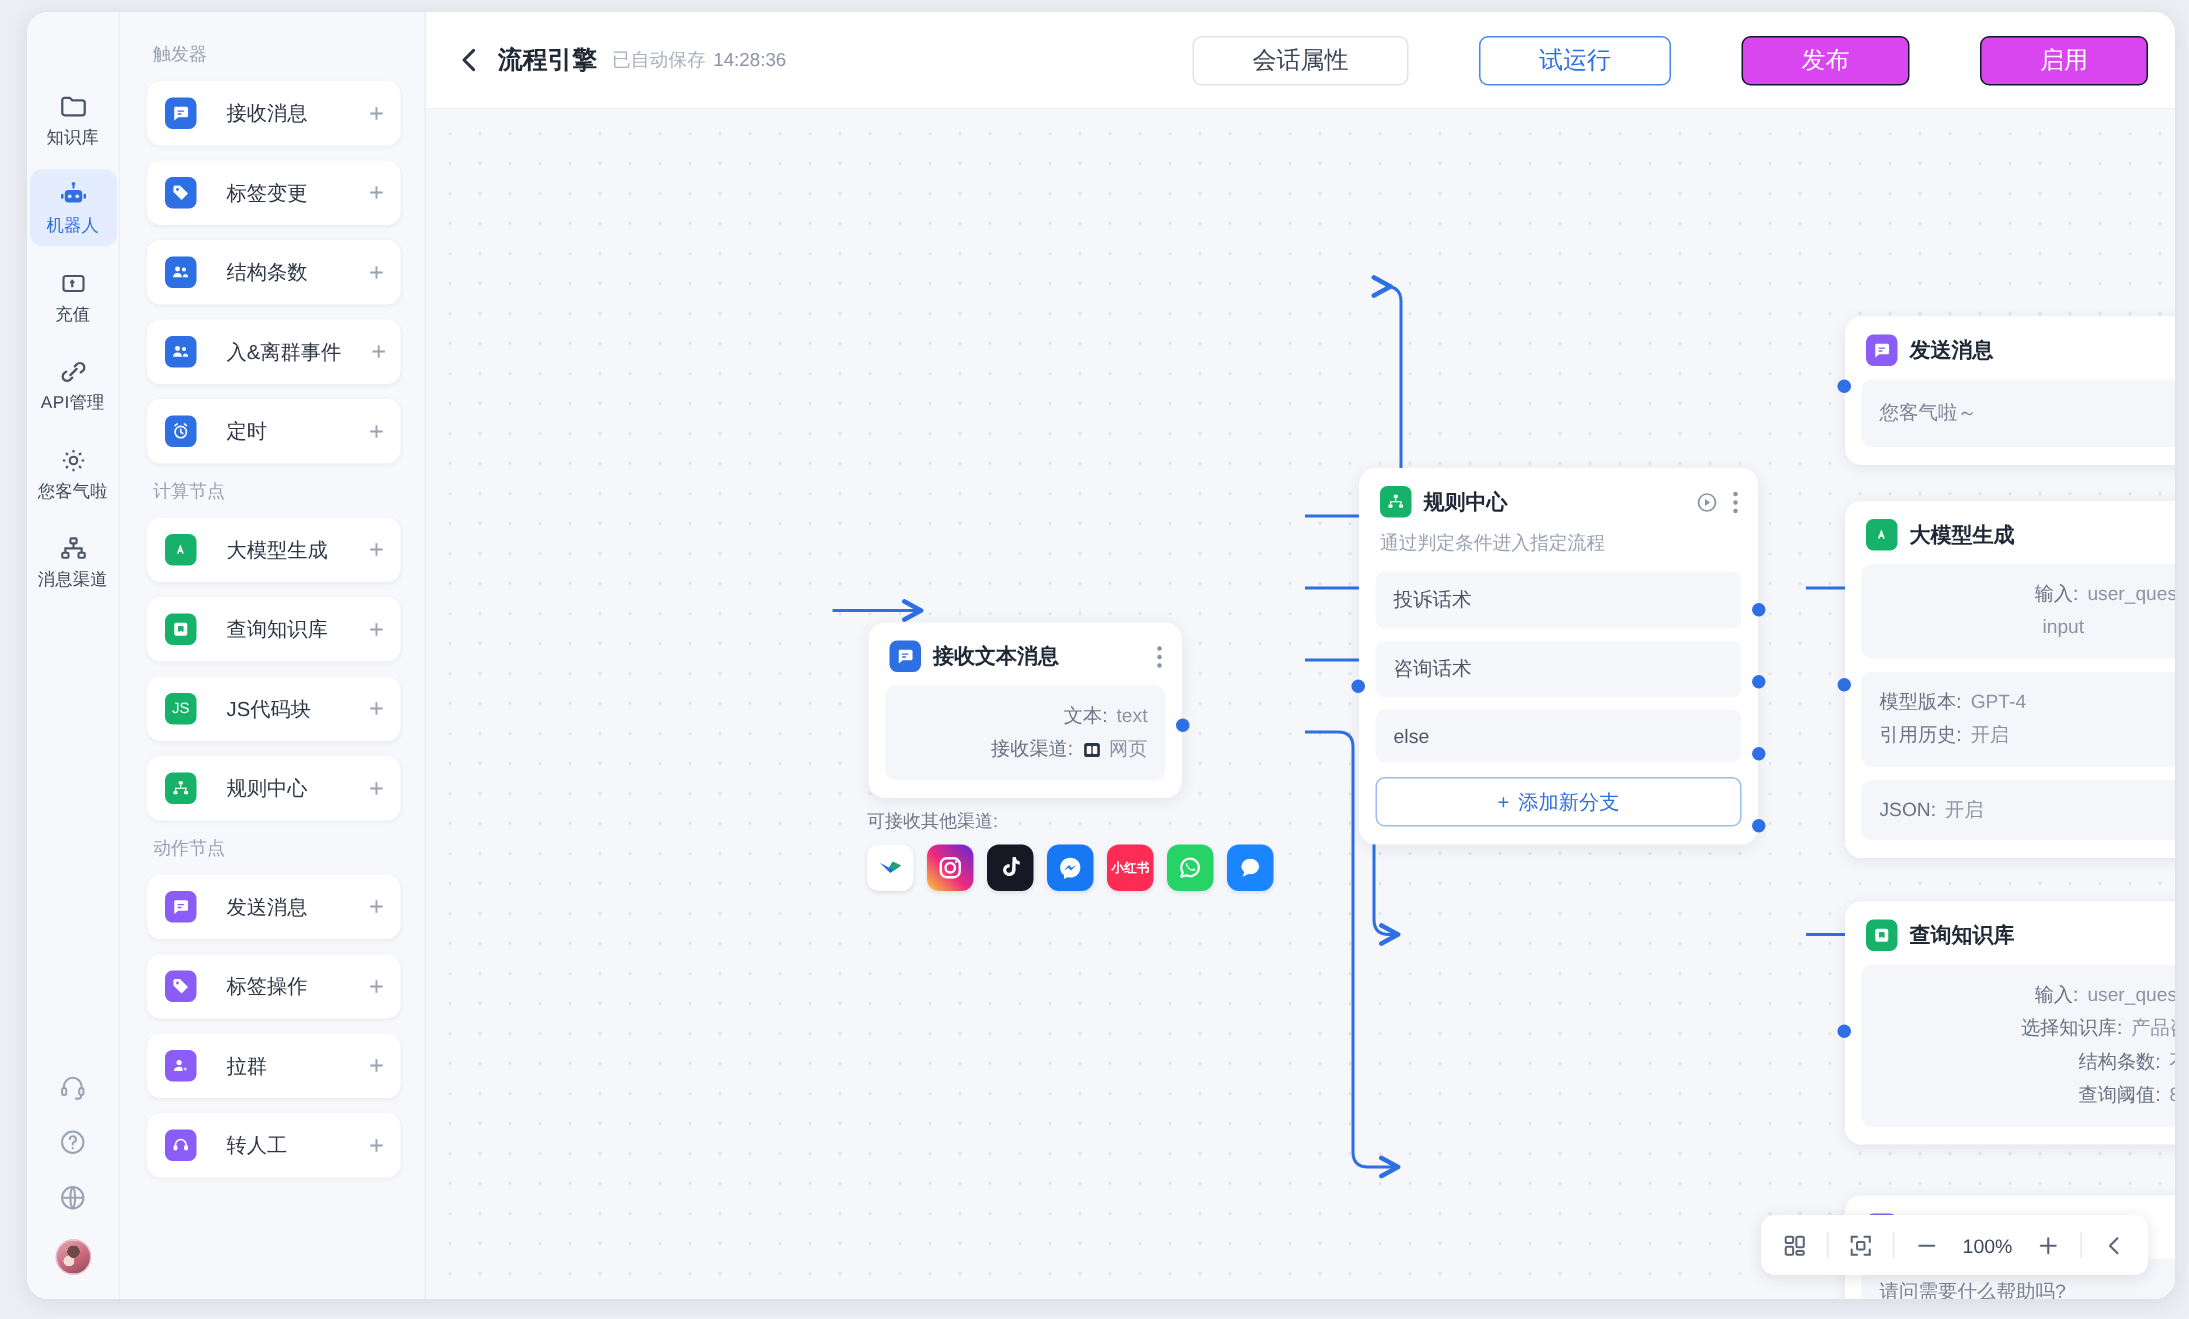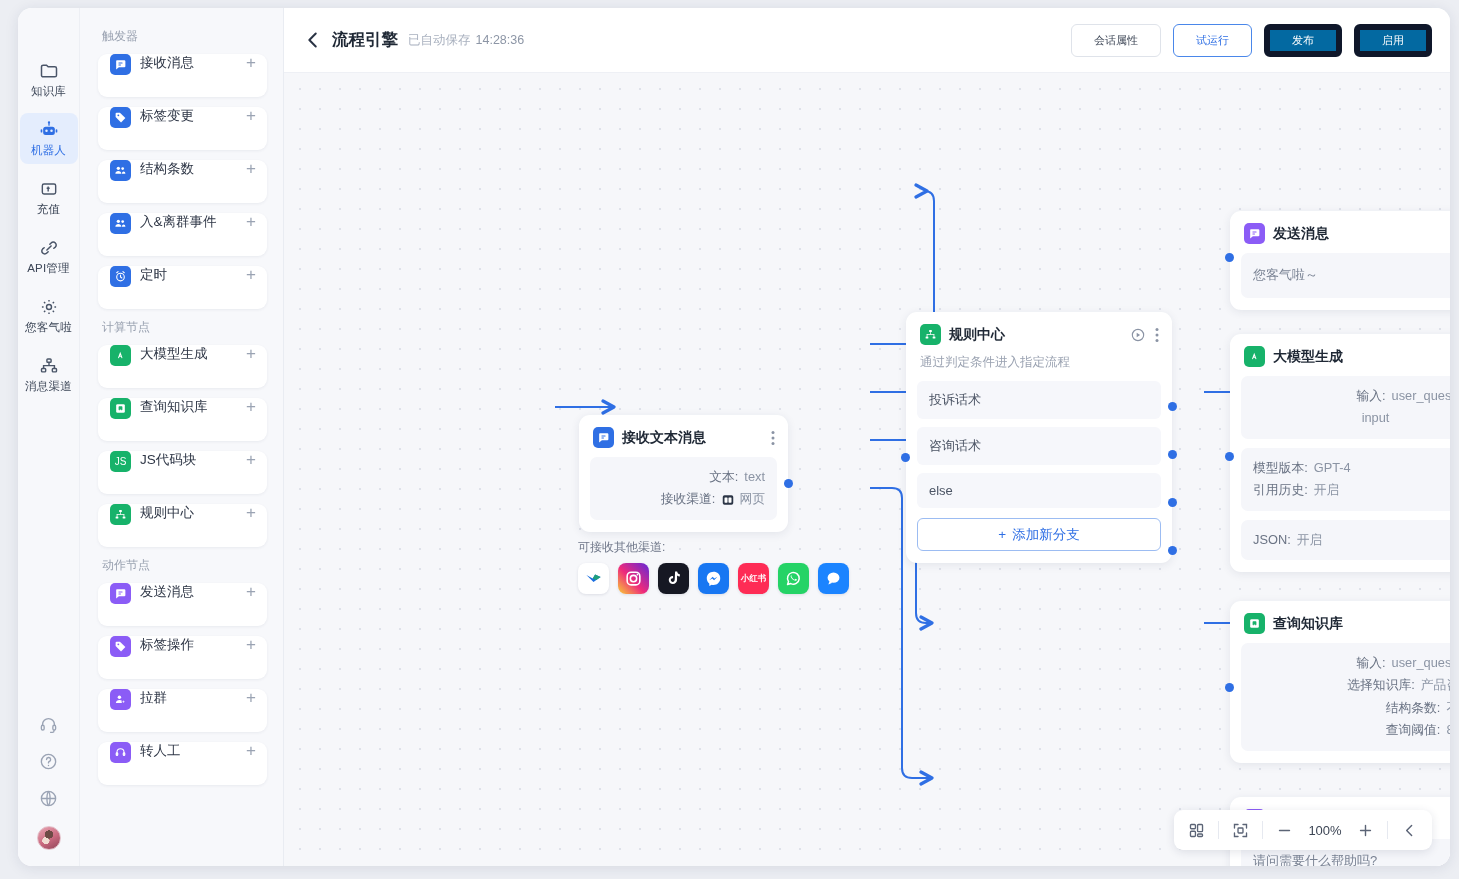--- a/index.html
+++ b/index.html
@@ -58,21 +58,21 @@
     border-right: 1px solid #e9ecf2;
     padding: 20px 16px 10px 18px;
     flex: none;
     overflow: hidden;
   }
   .pal-group { font-size: 12px; color: #99a1b0; margin: 6px 0 9px 4px; }
   .pal-group:first-child { margin-top: 0; }
   .pal-card {
     height: 43px; background: #fff; border-radius: 9px;
     box-shadow: 0 1px 3px rgba(40,50,80,.07);
-    display: flex; align-items: flex-start; gap: 9px;
+    display: flex; align-items: center; gap: 20px;
     padding: 0 11px 0 12px; margin-bottom: 10px; cursor: pointer;
   }
   .pal-card .nicon { flex: none; }
   .pal-card .ptext { font-size: 13.5px; color: #2e3646; flex: 1; white-space: nowrap; }
   .pal-plus { color: #9aa3b3; font-size: 17px; line-height: 1; font-weight: 300; }
 
   .nicon {
     width: 21px; height: 21px; border-radius: 5px;
     display: flex; align-items: center; justify-content: center;
     color: #fff;
@@ -88,27 +88,27 @@
     height: 65px; background: #fff; flex: none;
     display: flex; align-items: center; padding: 0 18px 0 0;
     border-bottom: 1px solid #eef0f5;
   }
   .back-chevron { width: 22px; height: 22px; color: #2b3445; cursor: pointer; margin: 0 8px 0 0; }
   .tb-title { font-size: 16.5px; font-weight: bold; color: #1f2835; font-family: Liberation Serif, serif; }
   .tb-saved { font-size: 12.5px; color: #a9b1bf; margin-left: 10px; }
   .tb-time  { font-size: 12.5px; color: #8d96a6; margin-left: 5px; }
   .tb-actions { margin-left: auto; display: flex; align-items: center; gap: 12px; }
   .btn {
-    height: 33px; border-radius: 6px; font-size: 11px;
+    height: 33px; border-radius: 6px; font-size: 16px;
     display: flex; align-items: center; justify-content: center;
-    cursor: pointer; padding: 0 22px; white-space: nowrap;
+    cursor: pointer; padding: 0 39px; white-space: nowrap; margin-left: 35px;
   }
   .btn-default { background: #fff; border: 1px solid #dfe3ea; color: #3b4454; }
   .btn-ghost   { background: #fff; border: 1px solid #4a87ea; color: #2f6fe4; }
-  .btn-primary { background: #0369a1; border: 6px solid #0f172a; color: #fff; }
+  .btn-primary { background: #d946ef; border: 1px solid #0f172a; color: #fff; }
 
   
   .canvas {
     flex: 1; position: relative; overflow: hidden;
     background-color: #f6f7fa;
     background-image: radial-gradient(#dfe2ea 1px, transparent 1.1px);
     background-size: 20px 20px;
     background-position: 6px 6px;
   }
   .edges { position: absolute; inset: 0; width: 100%; height: 100%; }

